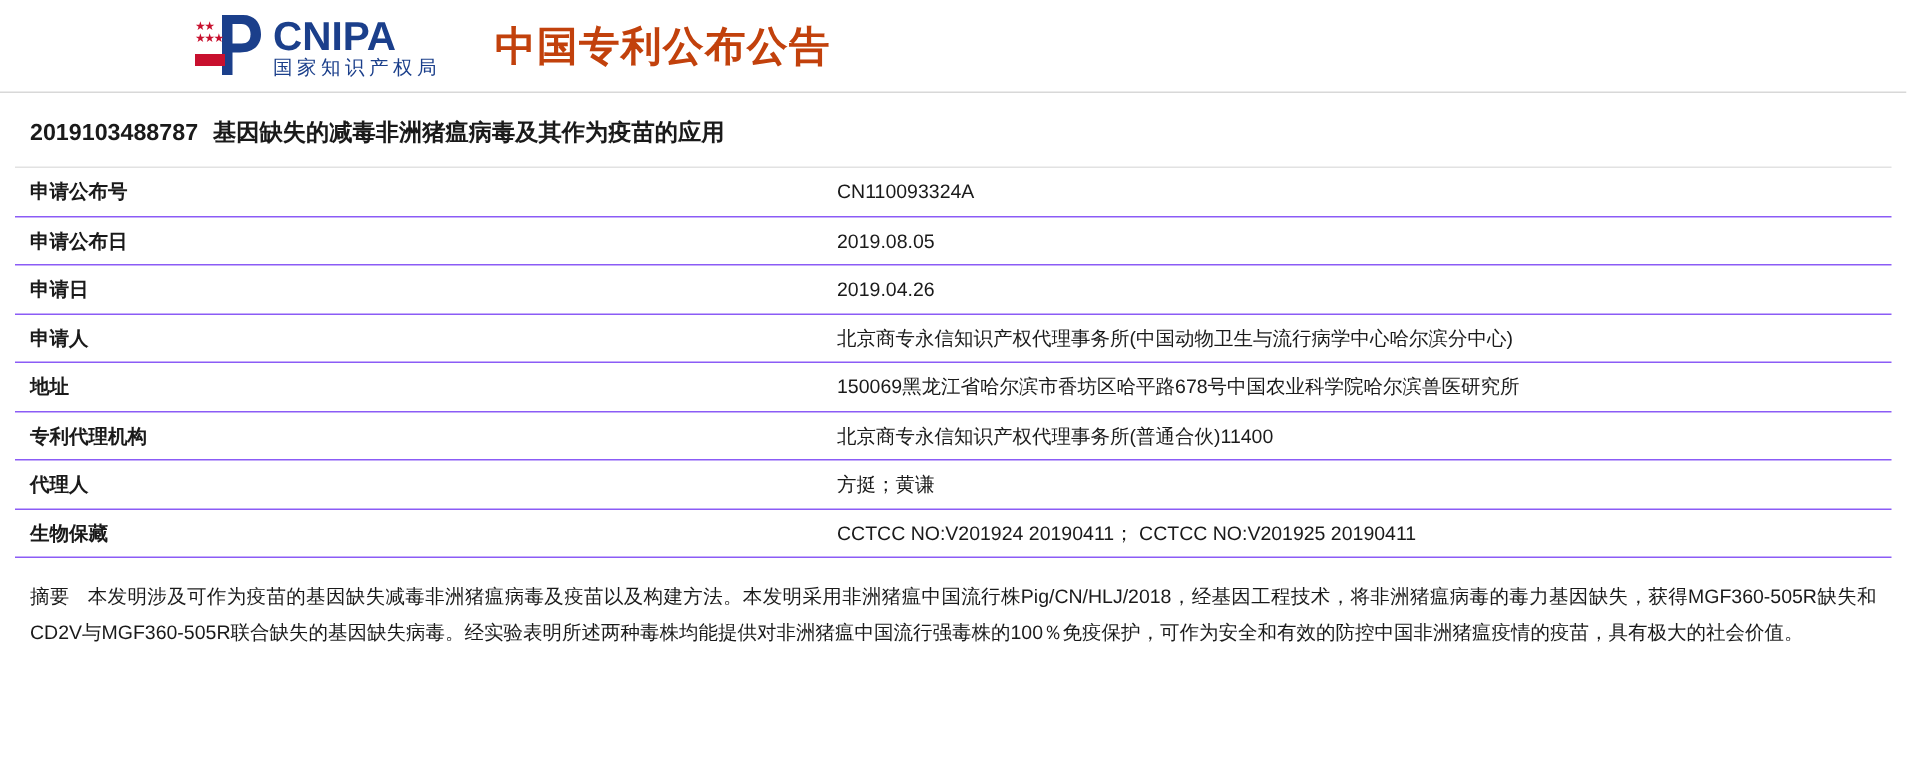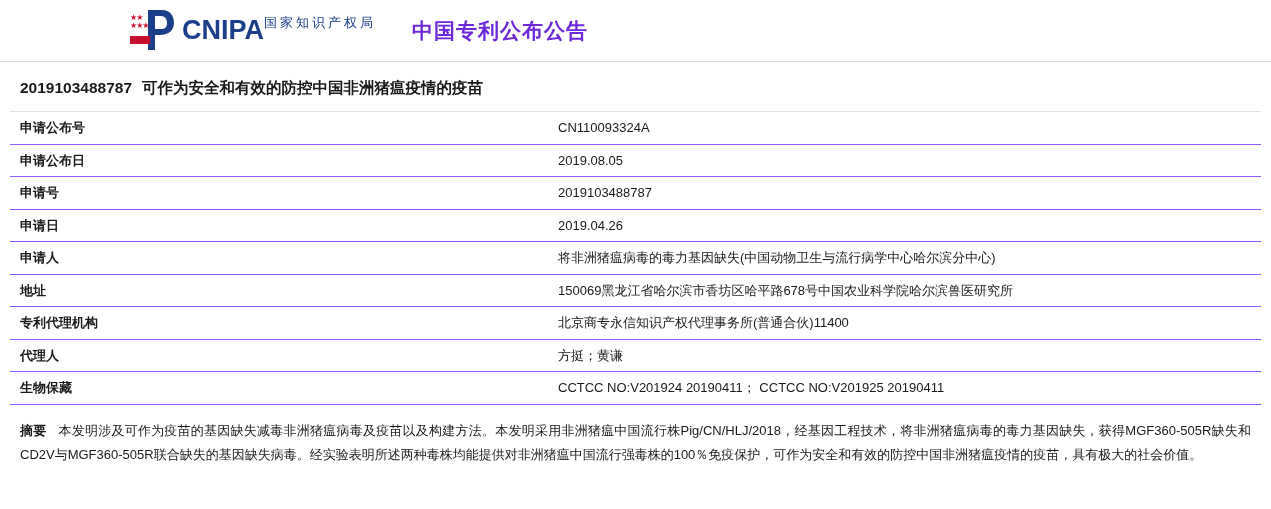--- a/index.html
+++ b/index.html
@@ -56,41 +56,41 @@
   .logo-bar {
     position: absolute;
     left: 0;
     bottom: 8px;
     width: 20px;
     height: 8px;
     background: #c8102e;
   }
   .logo-text-wrap {
     display: flex;
-    flex-direction: row;
+    flex-direction: column;
     justify-content: center;
     line-height: 1.05;
   }
   .logo-cnipa {
     font-size: 27px;
     font-weight: bold;
     color: #1b3f8b;
     letter-spacing: 0px;
   }
   .logo-cn {
     font-size: 13px;
     color: #1b3f8b;
     letter-spacing: 3px;
     text-align: left;
   }
   .header-title {
     margin-left: 36px;
-    font-size: 21px;
-    font-weight: bold;
-    color: #6d28d9;
+    font-size: 27px;
+    font-weight: bold;
+    color: #c2410c;
     letter-spacing: 1px;
   }
 
   
   .page {
     padding: 0 10px;
     box-sizing: border-box;
   }
   .doc-title {
     padding: 16px 0 12px 10px;
@@ -130,21 +130,21 @@
 
   
   .abstract {
     margin: 14px 10px 0 10px;
     font-size: 13px;
     line-height: 1.85;
     color: #1a1a1a;
     text-align: justify;
   }
   .abstract .ab-label {
-    font-weight: bold;
+    font-weight: normal;
     margin-right: 12px;
     margin-top: 24px;
   }
 </style>
 </head>
 <body>
 
 <div class="header">
   <div class="logo">
     <div class="logo-mark">
@@ -159,44 +159,40 @@
       <div class="logo-cnipa">CNIPA</div>
       <div class="logo-cn">国家知识产权局</div>
     </div>
   </div>
   <div class="header-title">中国专利公布公告</div>
 </div>
 
 <div class="page">
 
   <div class="doc-title">
-    <span class="appno">2019103488787</span><span>可作为安全和有效的防控中国非洲猪瘟疫情的疫苗</span>
+    <span class="appno">2019103488787</span><span>基因缺失的减毒非洲猪瘟病毒及其作为疫苗的应用</span>
   </div>
 
   <table class="biblio">
     <tbody>
       <tr>
         <td class="label">申请公布号</td>
         <td class="value">CN110093324A</td>
       </tr>
       <tr>
         <td class="label">申请公布日</td>
         <td class="value">2019.08.05</td>
       </tr>
       <tr>
-        <td class="label">申请号</td>
-        <td class="value">2019103488787</td>
-      </tr>
-      <tr>
         <td class="label">申请日</td>
         <td class="value">2019.04.26</td>
       </tr>
       <tr>
         <td class="label">申请人</td>
-        <td class="value">将非洲猪瘟病毒的毒力基因缺失(中国动物卫生与流行病学中心哈尔滨分中心)</td>
+        <td class="value">北京商专永信知识产权代理事务所(中国动物卫生与流行病学中心哈尔滨分中心)</td>
       </tr>
       <tr>
         <td class="label">地址</td>
         <td class="value">150069黑龙江省哈尔滨市香坊区哈平路678号中国农业科学院哈尔滨兽医研究所</td>
       </tr>
       <tr>
         <td class="label">专利代理机构</td>
         <td class="value">北京商专永信知识产权代理事务所(普通合伙)11400</td>
       </tr>
       <tr>

